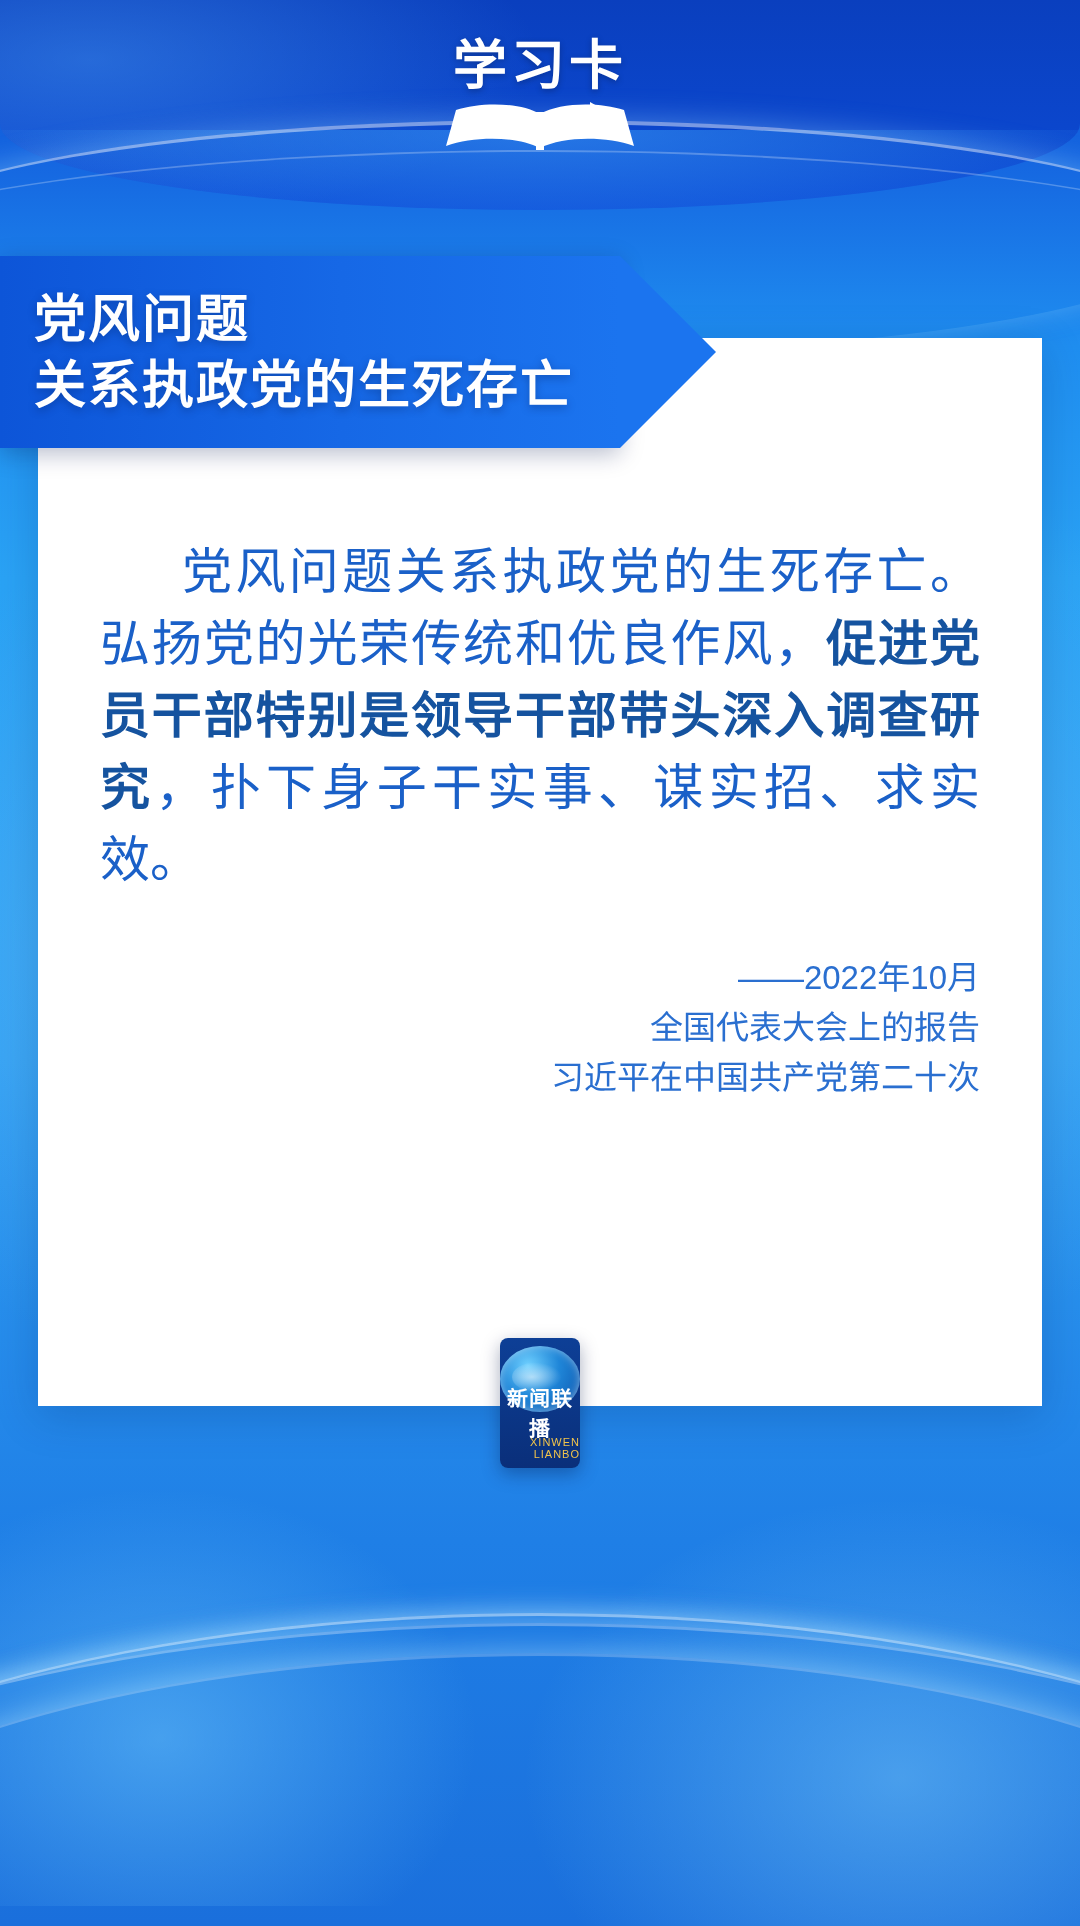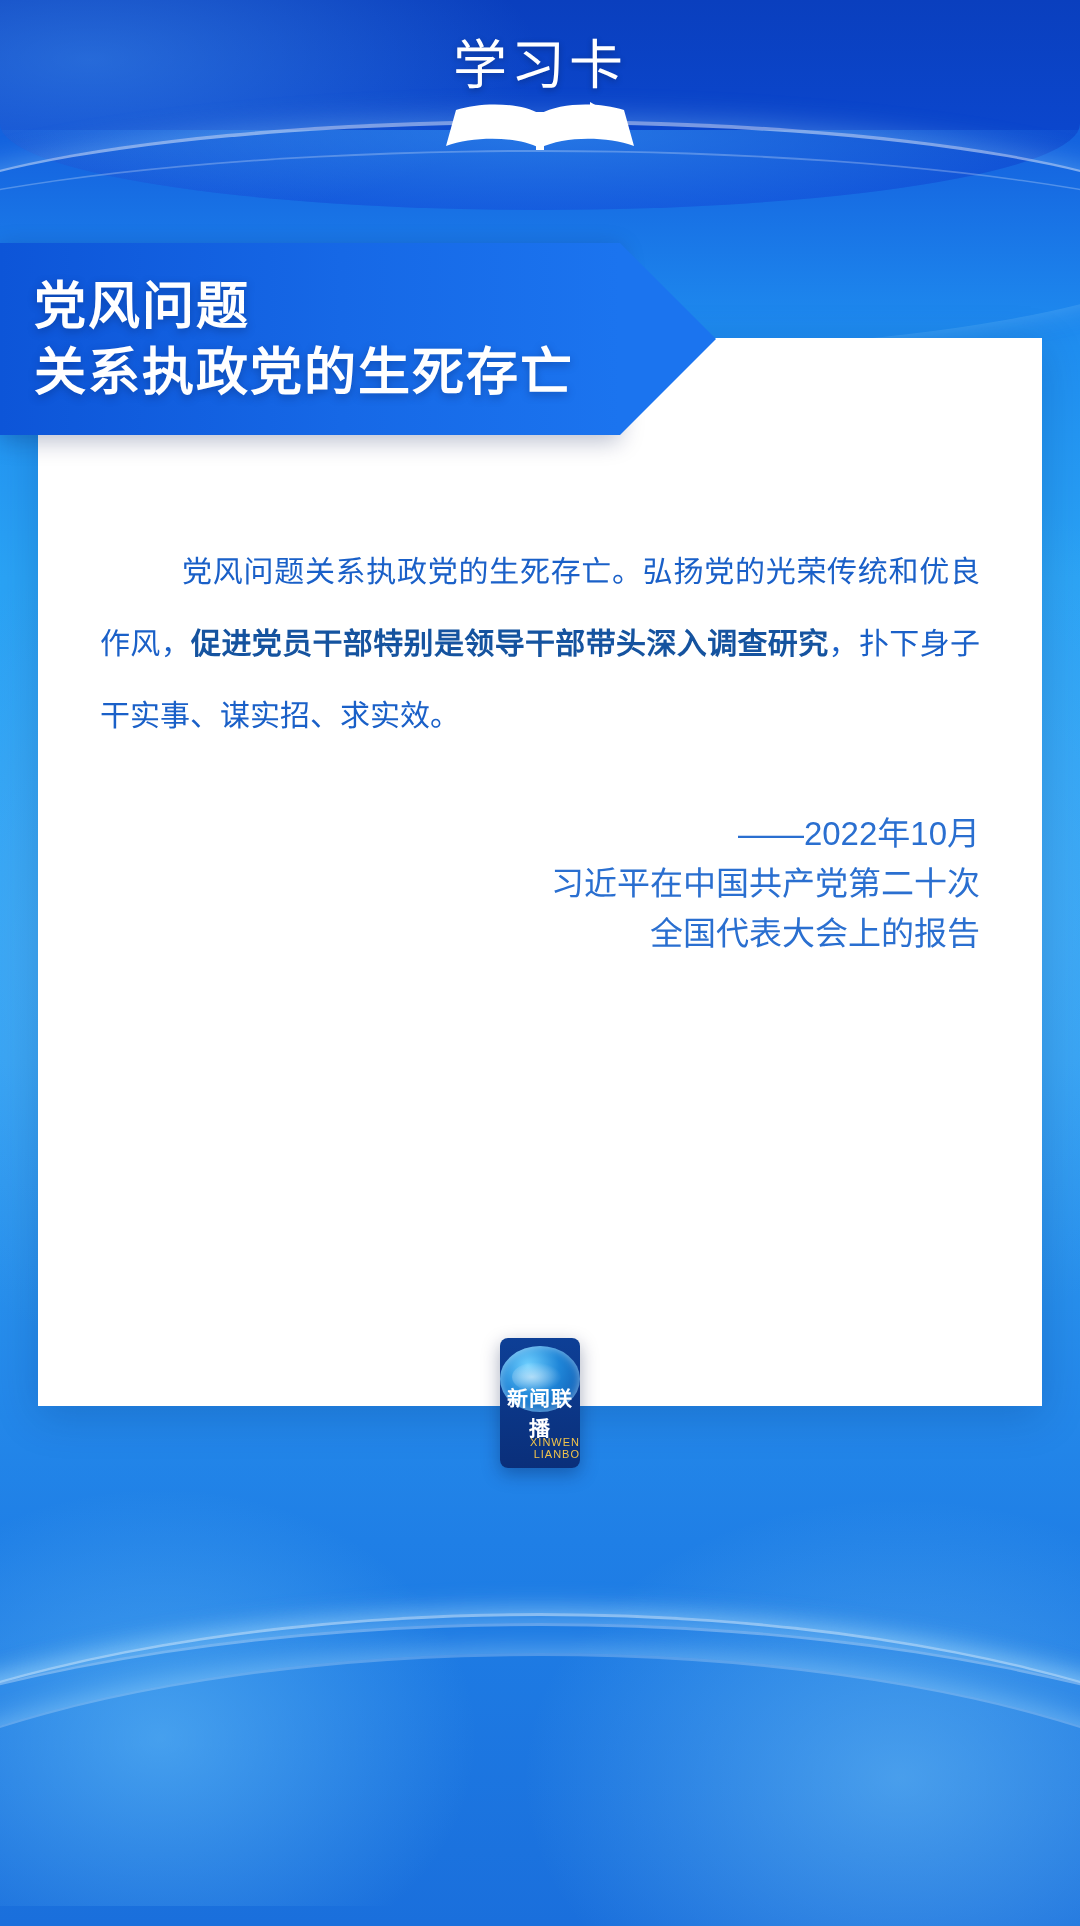--- a/index.html
+++ b/index.html
@@ -76,37 +76,37 @@
     top: 36px;
     left: 50%;
     transform: translateX(-50%);
     width: 260px;
     height: 130px;
     text-align: center;
     color: #fff;
   }
   .logo-text {
     font-size: 54px;
-    font-weight: normal;
+    font-weight: bold;
     letter-spacing: 4px;
     line-height: 60px;
     font-family: "Liberation Serif", "DejaVu Serif", serif;
     text-shadow: 0 2px 6px rgba(0,0,0,0.25);
   }
   .logo-book {
     position: relative;
     width: 200px;
     height: 52px;
     margin: 4px auto 0;
   }
 
   
   .title-banner {
     position: absolute;
-    top: 243px;
+    top: 256px;
     left: 0;
     width: 620px;
     min-height: 192px;
     background: linear-gradient(90deg, #0d55d8 0%, #1668e6 55%, #1b74ef 100%);
     box-shadow: 0 6px 22px rgba(0,20,80,0.28);
     z-index: 5;
   }
   .title-banner:after {
     content: "";
     position: absolute;
@@ -137,21 +137,21 @@
     height: 1068px;
     background: #ffffff;
     box-shadow: 0 10px 40px rgba(0,40,110,0.22);
     z-index: 3;
   }
   .card-inner {
     padding: 198px 62px 40px 62px;
     color: #1559c0;
   }
   .para {
-    font-size: 30px;
+    font-size: 50px;
     line-height: 72px;
     color: #1a60c8;
     text-align: justify;
     margin: 0 0 46px 0;
     text-indent: 82px;
   }
   .para.second { margin-top: 56px; }
   .para b { font-weight: bold; color: #15539f; }
 
   .source {
@@ -291,22 +291,22 @@
   <div class="card">
     <div class="card-inner">
 
       <p class="para">
         <span>党风问题关系执政党的生死存亡。弘扬党的光荣传统和优良作风，</span><b>促进党员干部特别是领导干部带头深入调查研究</b><span>，扑下身子干实事、谋实招、求实效。</span>
       </p>
 
 
       <div class="source">
         <div>——2022年10月</div>
+        <div>全国代表大会上的报告</div>
         <div>习近平在中国共产党第二十次</div>
-        <div>全国代表大会上的报告</div>
       </div>
 
     </div>
   </div>
 
   <div class="title-banner">
     <div class="title-text">党风问题
 关系执政党的生死存亡</div>
   </div>
 

